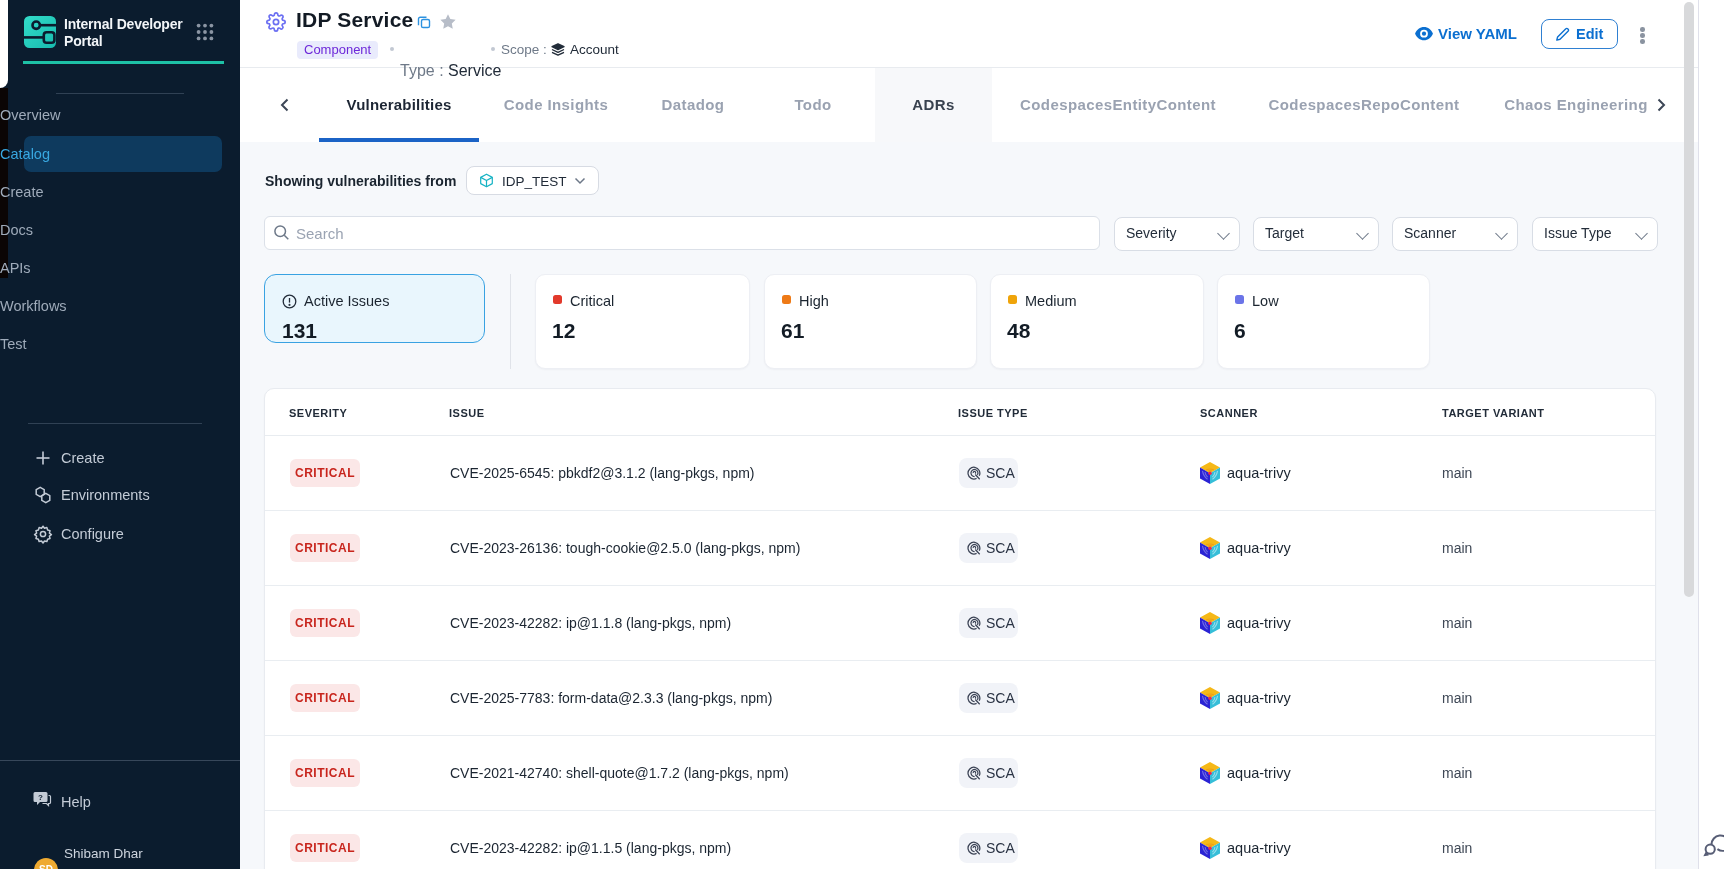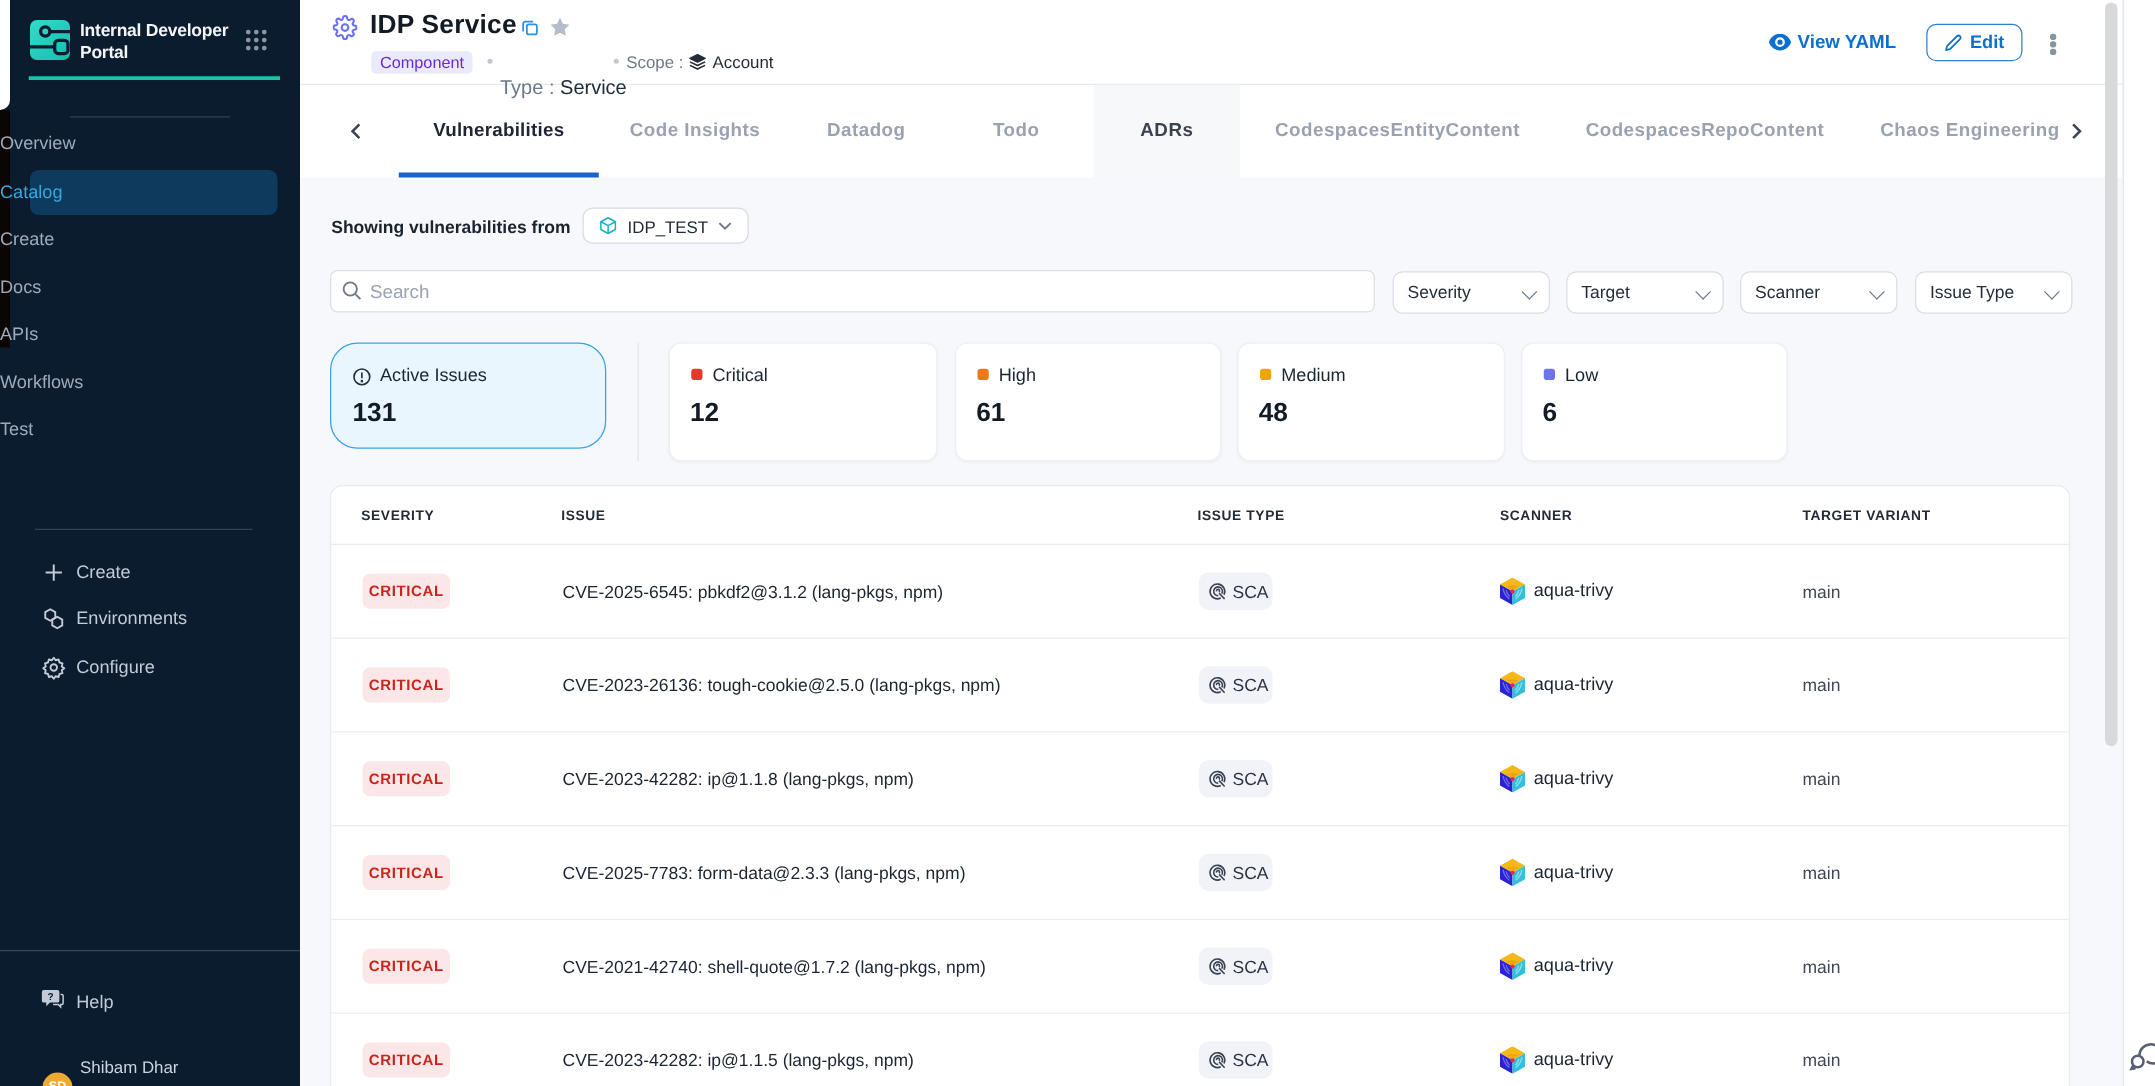--- a/index.html
+++ b/index.html
@@ -39,21 +39,21 @@
 
 .tab { top:96px; height:20px; text-align:center; font-size:15px; font-weight:bold; color:#9aa2b1; letter-spacing:0.4px; white-space:nowrap; }
 .tab-active { color:#1d2634; letter-spacing:0.2px; }
 
 
 .filt { top:217px; width:126px; height:34px; background:#fff; border:1px solid #d8dde5; border-radius:8px; }
 .filt span { position:absolute; left:11px; top:7px; font-size:14px; color:#232d3a; }
 .filt::after { content:""; position:absolute; right:11px; top:13px; width:8px; height:8px; border-right:1.6px solid #6d7888; border-bottom:1.6px solid #6d7888; transform:rotate(45deg) scale(1,1); margin-top:-2px; }
 
 
-#active-card { left:264px; top:274px; width:221px; height:85px; background:#e9f6fd; border:1.5px solid #39a2e2; border-radius:22px; }
+#active-card { left:264px; top:274px; width:221px; height:69px; background:#e9f6fd; border:1.5px solid #39a2e2; border-radius:12px; }
 .scard { top:274px; height:95px; background:#fff; border:1px solid #edeff4; border-radius:10px; box-shadow:0 1px 2px rgba(20,30,50,0.04); }
 .scard i { position:absolute; left:17px; top:20px; width:9px; height:9px; border-radius:2.5px; }
 .scard span { position:absolute; left:34px; top:18px; font-size:14.5px; color:#1b2530; }
 .scard b { position:absolute; left:16px; top:44px; font-size:21px; color:#131c26; }
 
 
 #table-card { left:264px; top:388px; width:1392px; height:500px; background:#fff; border:1px solid #e8ebf0; border-radius:10px; box-shadow:0 1px 2px rgba(20,30,50,0.04); overflow:hidden; }
 .thead { position:relative; height:47px; border-bottom:1px solid #e8ecf0; }
 .thead span { position:absolute; top:18px; font-size:11px; font-weight:bold; color:#222c39; letter-spacing:0.5px; }
 .trow { position:relative; height:75px; border-bottom:1px solid #e9edf1; }

